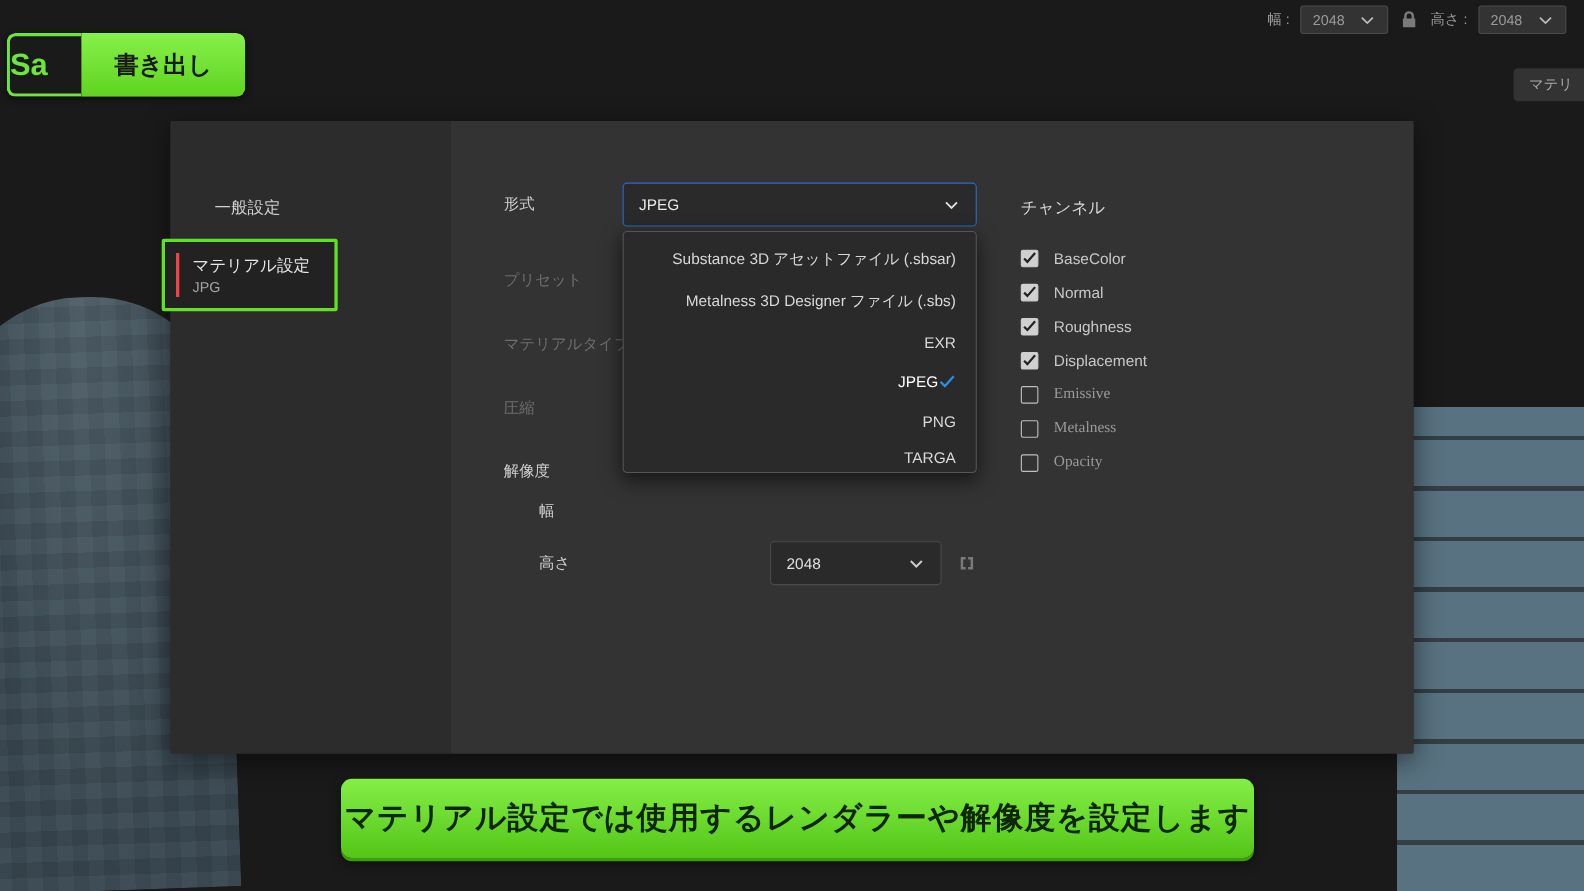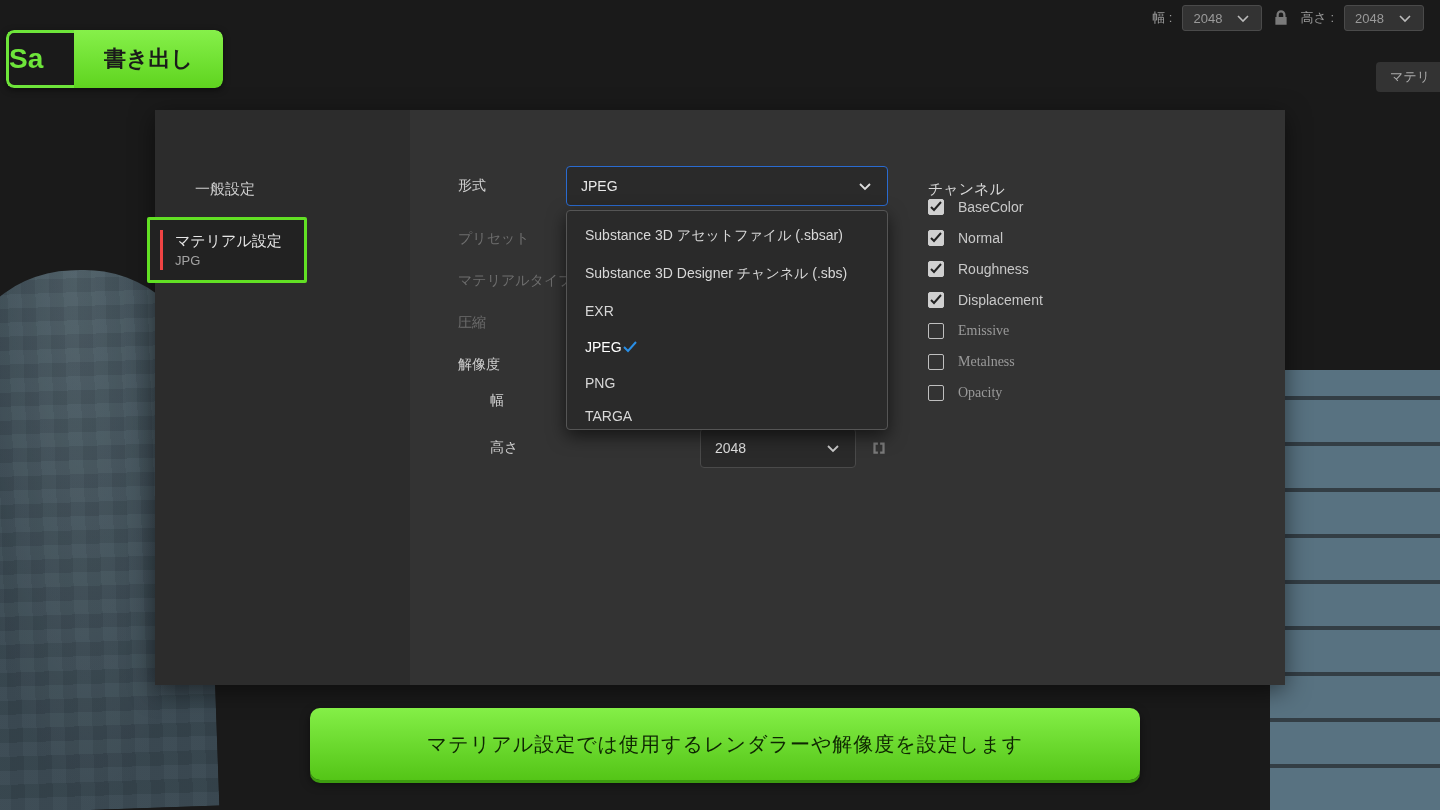--- a/index.html
+++ b/index.html
@@ -37,49 +37,49 @@
   .side-item.active-wrap { padding:0; margin-left:-8px; }
   .side-active { border:3px solid #62e024; background:#222; margin:4px 0; padding:10px 0 10px 10px; width:160px; border-radius:2px; }
   .side-active .bar { border-left:3px solid #ef4444; padding:2px 0 2px 12px; }
   .side-active .t1 { font-size:15px; color:#e6e6e6; }
   .side-active .t2 { font-size:13px; color:#a3a3a3; margin-top:2px; }
 
   .main { flex:1; background:#333; padding:56px 36px 36px 48px; display:flex; gap:40px; position:relative; }
   .col-left { width:430px; }
   .col-right { flex:1; padding-top:14px; }
 
-  .frow { display:flex; align-items:center; margin-bottom:24px; }
+  .frow { display:flex; align-items:center; margin-bottom:40px; }
   .frow.disabled .flabel, .frow.disabled .finput { color:#6e6e6e; }
   .flabel { width:108px; font-size:14px; color:#cfcfcf; flex-shrink:0; }
   .flabel.sub { padding-left:32px; width:108px; }
   .group-label { font-size:14px; color:#cfcfcf; margin:10px 0 18px; }
 
   .combo { position:relative; flex:1; }
   .combo-btn { width:100%; height:40px; background:#2a2a2a; border:1px solid #2a6bd0; border-radius:4px; color:#e8e8e8; font-size:14px; padding:0 14px; display:flex; align-items:center; justify-content:space-between; cursor:pointer; }
   .combo-plain { height:40px; background:#2a2a2a; border:1px solid #4a4a4a; border-radius:4px; color:#e0e0e0; font-size:14px; padding:0 14px; display:flex; align-items:center; justify-content:space-between; min-width:156px; }
   .chev { width:16px; height:16px; }
   .chev svg { width:16px; height:16px; display:block; }
 
   .dropdown { position:absolute; left:0; top:44px; width:100%; background:#2a2a2a; border:1px solid #555; border-radius:4px; padding:6px 0; z-index:5; box-shadow:0 6px 18px rgba(0,0,0,.6); }
-  .dd-item { display:flex; align-items:center; justify-content:flex-start; padding:10px 18px; font-size:14px; color:#d8d8d8; cursor:pointer; }
+  .dd-item { display:flex; align-items:center; justify-content:flex-end; padding:10px 18px; font-size:14px; color:#d8d8d8; cursor:pointer; }
   .dd-item.sel { color:#fff; font-weight:500; }
   .dd-check { color:#2a8fe6; width:16px; height:16px; }
   .dd-item.cut { padding-bottom:2px; overflow:hidden; height:22px; }
   .lock-slot { width:18px; height:18px; color:#7a7a7a; }
 
-  .ch-title { font-size:15px; color:#d8d8d8; }
+  .ch-title { font-size:15px; color:#d8d8d8; margin-bottom:28px; }
   .chk { display:flex; align-items:center; gap:14px; margin-bottom:15px; font-size:14px; cursor:pointer; }
   .chk .box { width:16px; height:16px; border:1.5px solid #bfbfbf; border-radius:2px; display:flex; align-items:center; justify-content:center; }
   .chk.on .box { background:#d0d0d0; border-color:#d0d0d0; }
   .chk.on .box svg { width:12px; height:12px; display:block; }
   .chk.off { color:#9a9a9a;font-family:Liberation Serif, serif; }
 
   
   .caption { position:absolute; left:310px; bottom:30px; width:830px; height:72px; border-radius:10px; background:linear-gradient(#84ef47,#54c517); display:flex; align-items:center; justify-content:center; box-shadow:0 3px 0 #3d9c10, 0 4px 10px rgba(0,0,0,.5); }
-  .caption span { color:#0e2602; font-weight:400; font-size:20px; letter-spacing:1px; }
+  .caption span { color:#0e2602; font-weight:700; font-size:28px; letter-spacing:1px; }
 </style>
 </head>
 <body>
 
 <div class="root">
 
   <div class="bg-cyl"></div>
   <div class="bg-tiles"></div>
 
   <div class="topbar">
@@ -147,21 +147,21 @@
                   <svg viewBox="0 0 16 16">
                     <path d="M3 6l5 5 5-5" fill="none" stroke="#ddd" stroke-width="1.8"></path>
                   </svg>
                 </span>
             </div>
             <div class="dropdown">
               <div class="dd-item">
                   <span>Substance 3D アセットファイル (.sbsar)</span>
                 </div>
               <div class="dd-item">
-                  <span>Substance 3D Designer チャンネル (.sbs)</span>
+                  <span>Metalness 3D Designer ファイル (.sbs)</span>
                 </div>
               <div class="dd-item">
                   <span>EXR</span>
                 </div>
               <div class="dd-item sel">
                 <span>JPEG</span>
                 <span class="dd-check"><svg viewBox="0 0 16 16">
                       <path d="M2 8l4 4 8-9" fill="none" stroke="#2a8fe6" stroke-width="2"></path>
                     </svg></span>
               </div>

